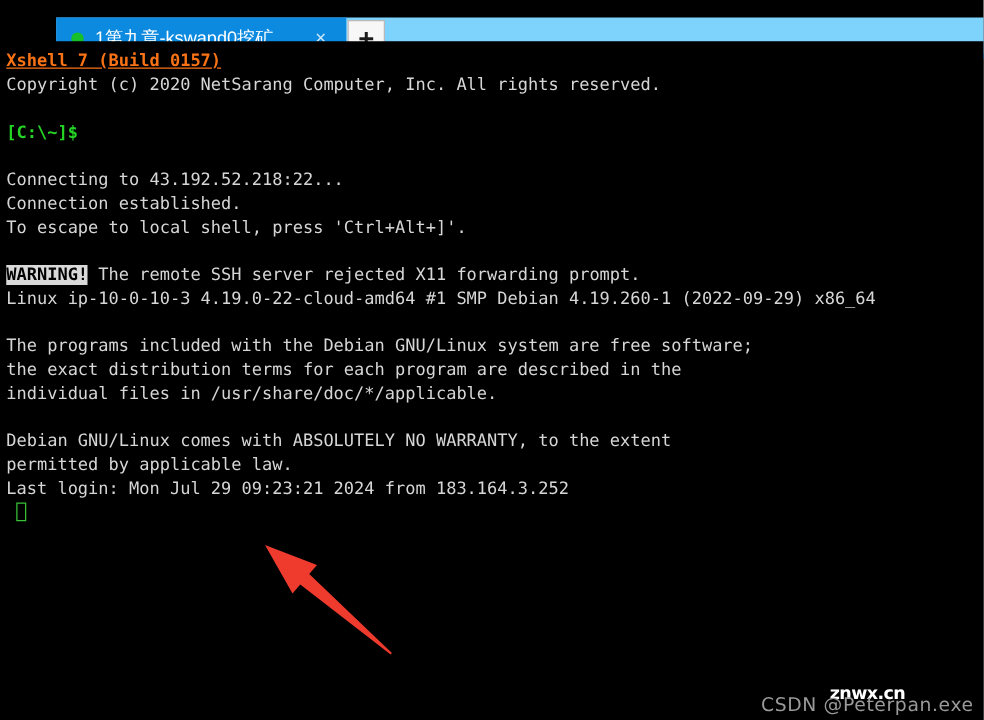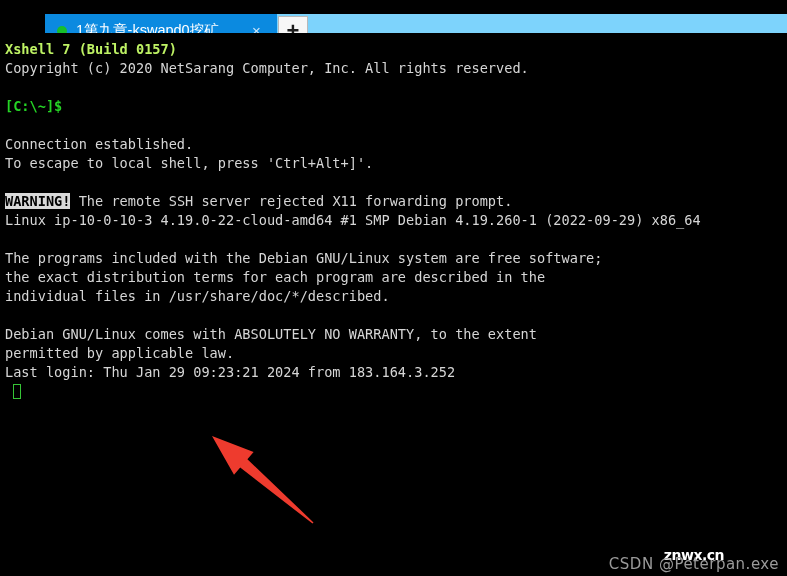--- a/index.html
+++ b/index.html
@@ -109,21 +109,21 @@
   }
   .line {
     font-family: "DejaVu Sans Mono", "Liberation Mono", monospace;
     font-size: 13.6px;
     line-height: 19px;
     height: 19px;
     color: #d6d6d6;
     white-space: pre;
     letter-spacing: 0px;
   }
-  .line.bright   { color: #bef264; font-weight: bold; }
+  .line.bright   { color: #f97316; font-weight: bold; text-decoration: underline; }
   .line.green    { color: #25d425; font-weight: bold; }
   .line.blank    { color: transparent; }
   .seg-inverse {
     background: #d9d9d9;
     color: #000000;
     font-weight: bold;
     text-align: right;
   }
   .cursor-box {
     display: inline-block;
@@ -185,33 +185,34 @@
 
     <div class="newtab">+</div>
   </div>
 
   <div id="terminal">
     <div class="line bright">Xshell 7 (Build 0157)</div>
     <div class="line">Copyright (c) 2020 NetSarang Computer, Inc. All rights reserved.</div>
     <div class="line blank">&nbsp;</div>
     <div class="line green">[C:\~]$</div>
     <div class="line blank">&nbsp;</div>
+    <div class="line">Connecting to 43.192.52.218:22...</div>
     <div class="line">Connection established.</div>
     <div class="line">To escape to local shell, press 'Ctrl+Alt+]'.</div>
     <div class="line blank">&nbsp;</div>
     <div class="line"><span class="seg-inverse">WARNING!</span><span> The remote SSH server rejected X11 forwarding prompt.</span></div>
     <div class="line">Linux ip-10-0-10-3 4.19.0-22-cloud-amd64 #1 SMP Debian 4.19.260-1 (2022-09-29) x86_64</div>
     <div class="line blank">&nbsp;</div>
     <div class="line">The programs included with the Debian GNU/Linux system are free software;</div>
     <div class="line">the exact distribution terms for each program are described in the</div>
-    <div class="line">individual files in /usr/share/doc/*/described.</div>
+    <div class="line">individual files in /usr/share/doc/*/applicable.</div>
     <div class="line blank">&nbsp;</div>
     <div class="line">Debian GNU/Linux comes with ABSOLUTELY NO WARRANTY, to the extent</div>
     <div class="line">permitted by applicable law.</div>
-    <div class="line">Last login: Thu Jan 29 09:23:21 2024 from 183.164.3.252</div>
+    <div class="line">Last login: Mon Jul 29 09:23:21 2024 from 183.164.3.252</div>
     <div class="line"><span>&nbsp;</span><span class="cursor-box"></span></div>
   </div>
 
   <svg id="arrow" viewBox="0 0 787 576" xmlns="http://www.w3.org/2000/svg">
     <polygon fill="#ee3b2e" points="212.0,436.0 234.0,474.8 240.2,467.6 312.5,523.6 313.5,522.4 247.4,459.2 253.6,452.0"></polygon>
   </svg>
 
   <div id="watermark">
     <span class="wm-main">znwx.cn</span>
     <span class="wm-sub">CSDN @Peterpan.exe</span>

